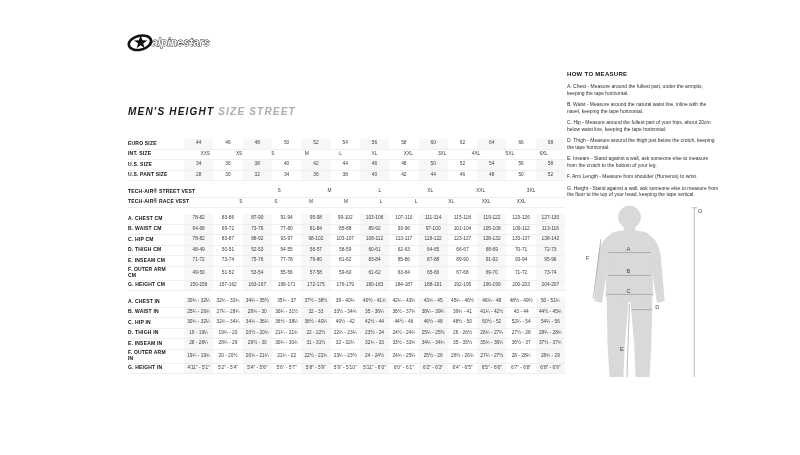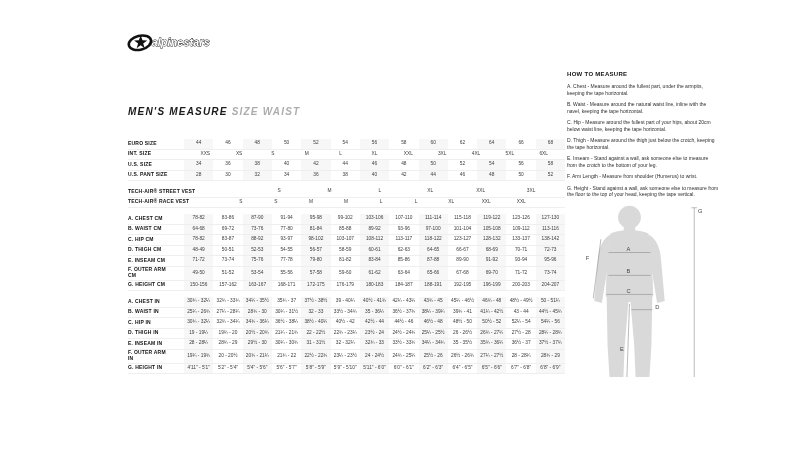--- a/index.html
+++ b/index.html
@@ -36,22 +36,22 @@
 
 <div class="page">
 
   <svg class="logo" viewBox="0 0 300 64">
     <ellipse cx="38" cy="34" rx="31" ry="19" fill="none" stroke="#111" stroke-width="7" transform="rotate(-14 38 34)"></ellipse>
     <polygon points="40,14 45,27 58,28 47,36 51,49 40,41 29,49 33,36 22,28 35,27" fill="#111"></polygon>
     <text x="70" y="43" font-size="29" font-style="italic" font-weight="bold" fill="#ffffff" stroke="#111" stroke-width="2.2" paint-order="stroke" letter-spacing="0.5">alpinestars</text>
   </svg>
 
   <div class="title">
-    <span>MEN'S MEASURE</span>
-    <span class="sub">SIZE WAIST</span>
+    <span>MEN'S HEIGHT</span>
+    <span class="sub">SIZE STREET</span>
   </div>
 
   <div id="size-table">
       <div class="tsec">
         <div class="trow">
           <div class="rlabel">EURO SIZE</div>
           <div class="cells">
             <div class="cell">44</div>
             <div class="cell">46</div>
             <div class="cell">48</div>

